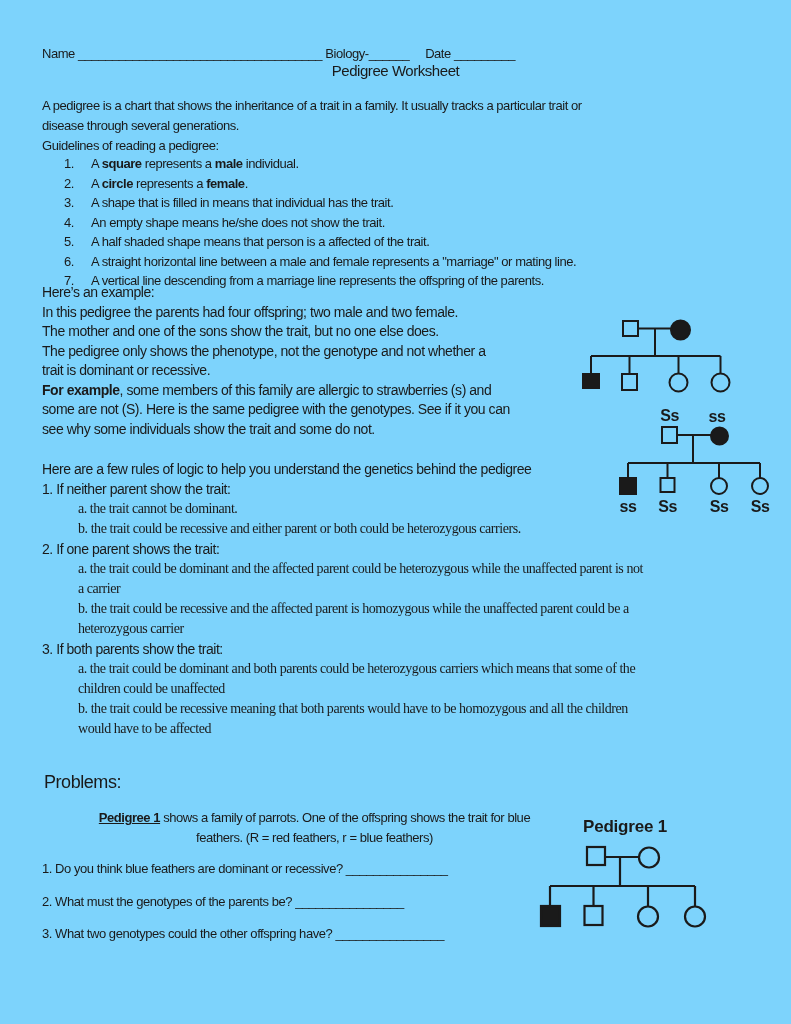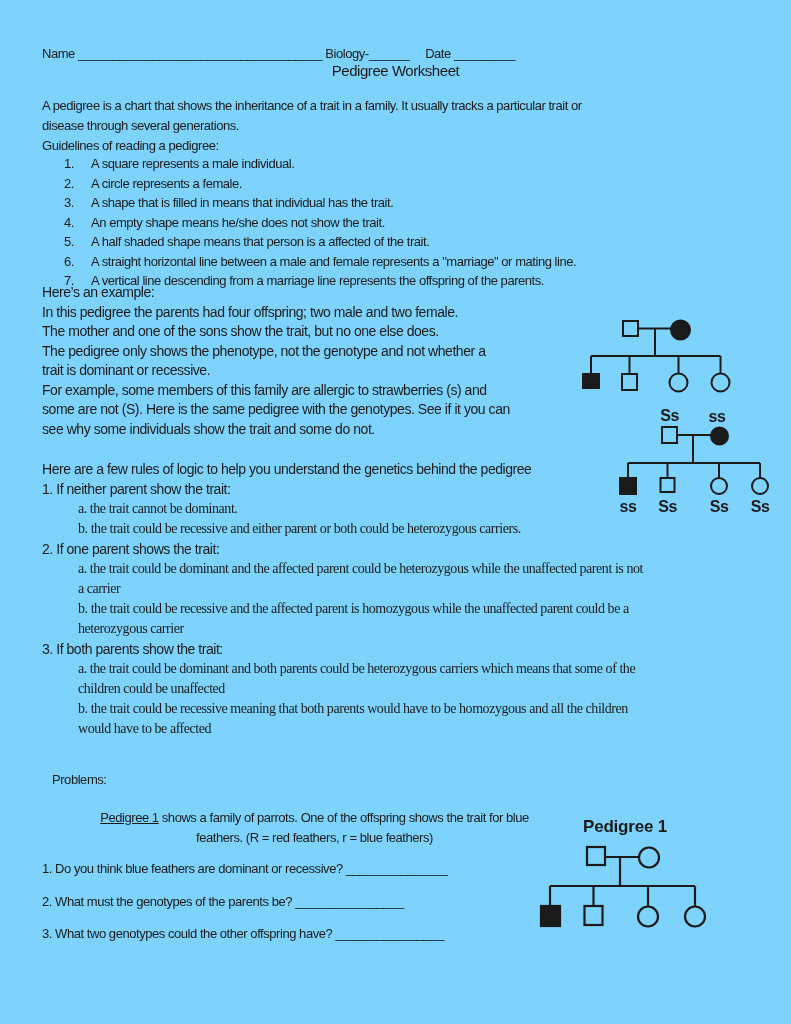--- a/index.html
+++ b/index.html
@@ -4,32 +4,32 @@
 <style>
   html,body{margin:0;padding:0;background:#ffffff;}
   #page{
     position:relative;width:791px;height:1024px;background:#7dd3fc;overflow:hidden;
     font-family:"Liberation Sans","DejaVu Sans",sans-serif;color:#1a1a1a;
     letter-spacing:-0.45px;
   }
   .abs{position:absolute;}
   .pre{white-space:pre-line;}
   .prehard{white-space:pre;}
-  b{font-weight:normal;}
+  b{font-weight:bold;}
   .body-text{font-size:13px;line-height:20px;}
   .header-line{left:42px;top:46px;font-size:13px;}
   .doc-title{left:0;top:62px;width:791px;text-align:center;font-size:15px;}
   .intro{left:42px;top:96px;width:740px;}
   .guidelines{left:64px;top:154px;width:720px;font-size:13px;line-height:19.5px;}
   .gl-row{display:flex;}
   .gl-num{width:27px;flex:0 0 27px;}
   .example{left:42px;top:283px;width:560px;font-size:14px;line-height:19.5px;}
   .rules{left:42px;top:459px;width:745px;font-size:14px;line-height:20px;}
   .rule-sub{margin-left:36px;font-family:Liberation Serif, serif;}
-  .problems-heading{left:52px;top:772px;font-size:13px;text-align:right;}
+  .problems-heading{left:44px;top:772px;font-size:18px;text-align:right;}
   .problem-intro{left:42px;top:808px;width:545px;font-size:13px;line-height:20px;text-align:center;}
   .ul{text-decoration:underline;}
   .q{left:42px;font-size:13px;}
   .q1{top:861px;} .q2{top:894px;} .q3{top:926px;}
   .ped1-title{left:545px;top:817px;width:160px;text-align:center;font-size:17px;font-weight:600;letter-spacing:-0.2px;}
   svg{position:absolute;overflow:visible;}
   .svg1{left:578px;top:308px;}
   .svg2{left:600px;top:403px;}
   .svg3{left:540px;top:845px;}
   .geno-label{font-family:"Liberation Sans","DejaVu Sans",sans-serif;font-size:16px;font-weight:600;}

